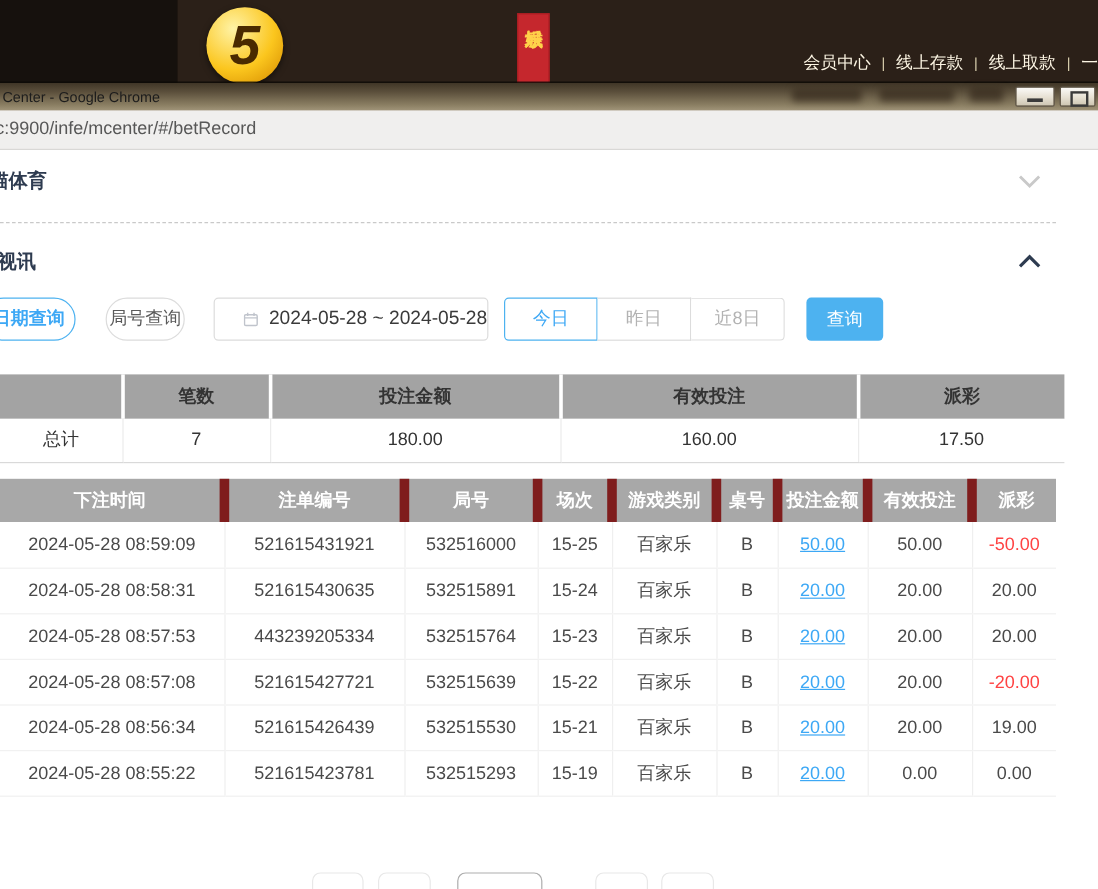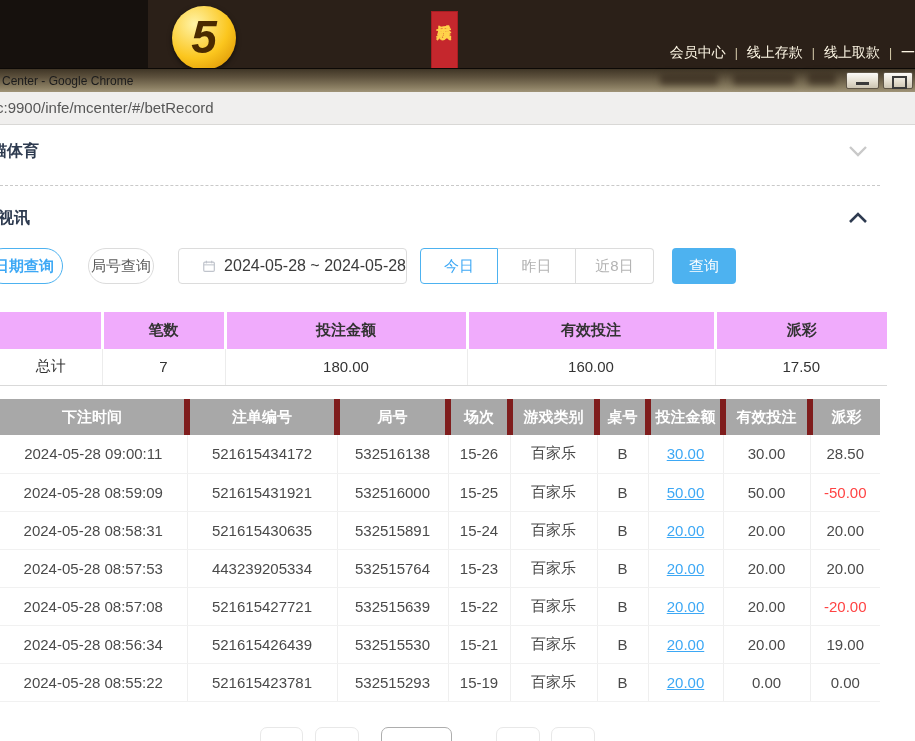--- a/index.html
+++ b/index.html
@@ -64,30 +64,30 @@
     font-size:15px; color:#b3b3b3; text-align:center; line-height:34px; cursor:pointer; }
   .seg-btn:first-child { border-left-width:1px; border-radius:4px 0 0 4px; }
   .seg-btn:last-child { border-radius:0 4px 4px 0; }
   .seg-btn.active { border:1px solid #4db2f0; color:#3da8f5; }
   .search-btn { position:absolute; top:123px; left:672px; width:64px; height:36px; background:#4db2f0;
     border:none; border-radius:4px; color:#fff; font-size:15px; cursor:pointer; font-family:inherit; }
 
   
   .summary-wrap { position:absolute; top:187px; left:0; width:887px; }
   table { border-collapse:collapse; table-layout:fixed; width:100%; }
-  .summary-tbl th { background:#f0abfc; color:#333; font-size:15px; font-weight:bold; height:37px; text-align:center; }
+  .summary-tbl th { background:#a3a3a3; color:#333; font-size:15px; font-weight:bold; height:37px; text-align:center; }
   .summary-tbl th + th { border-left:3px solid #fff; }
   .summary-tbl td { background:#fff; color:#333; font-size:15px; height:36px; text-align:center;
     border-bottom:1px solid #d9d9d9; }
   .summary-tbl td + td { border-left:1px solid #ececec; }
 
   
   .bet-wrap { position:absolute; top:274px; left:0; width:880px; }
   .bet-tbl th { background:#a8a8a8; color:#fff; font-size:15px; font-weight:bold; height:36px; text-align:center; }
-  .bet-tbl th + th { border-left:6px solid #7f1d1d; }
+  .bet-tbl th + th { border-left:8px solid #7f1d1d; }
   .bet-tbl td { color:#4a4a4a; font-size:15px; height:38px; text-align:center;
     border-bottom:1px solid #f1f1f1; background:#fff; white-space:nowrap; }
   .bet-tbl td + td { border-left:1px solid #efefef; }
   .bet-tbl td.neg { color:#ff4343; }
   .amt-link { color:#3da8f5; text-decoration:underline; cursor:pointer; }
 
   
   .pager-btn { position:absolute; top:602px; height:30px; background:#fff; border:1px solid #e8e8e8;
     border-radius:7px; cursor:pointer; }
   .pg1 { left:260px; width:43px; }
@@ -218,31 +218,20 @@
             <th data-interactable="false">场次</th>
             <th data-interactable="false">游戏类别</th>
             <th data-interactable="false">桌号</th>
             <th data-interactable="false">投注金额</th>
             <th data-interactable="false">有效投注</th>
             <th data-interactable="false">派彩</th>
           </tr>
         </thead>
         <tbody>
             <tr data-interactable="false">
-              <td data-interactable="false">2024-05-28 09:00:11</td>
-              <td data-interactable="false">521615434172</td>
-              <td data-interactable="false">532516138</td>
-              <td data-interactable="false">15-26</td>
-              <td data-interactable="false">百家乐</td>
-              <td data-interactable="false">B</td>
-              <td data-interactable="false"><span class="amt-link" data-interactable="true">30.00</span></td>
-              <td data-interactable="false">30.00</td>
-              <td data-interactable="false">28.50</td>
-            </tr>
-            <tr data-interactable="false">
               <td data-interactable="false">2024-05-28 08:59:09</td>
               <td data-interactable="false">521615431921</td>
               <td data-interactable="false">532516000</td>
               <td data-interactable="false">15-25</td>
               <td data-interactable="false">百家乐</td>
               <td data-interactable="false">B</td>
               <td data-interactable="false"><span class="amt-link" data-interactable="true">50.00</span></td>
               <td data-interactable="false">50.00</td>
               <td data-interactable="false" class="neg">-50.00</td>
             </tr>

